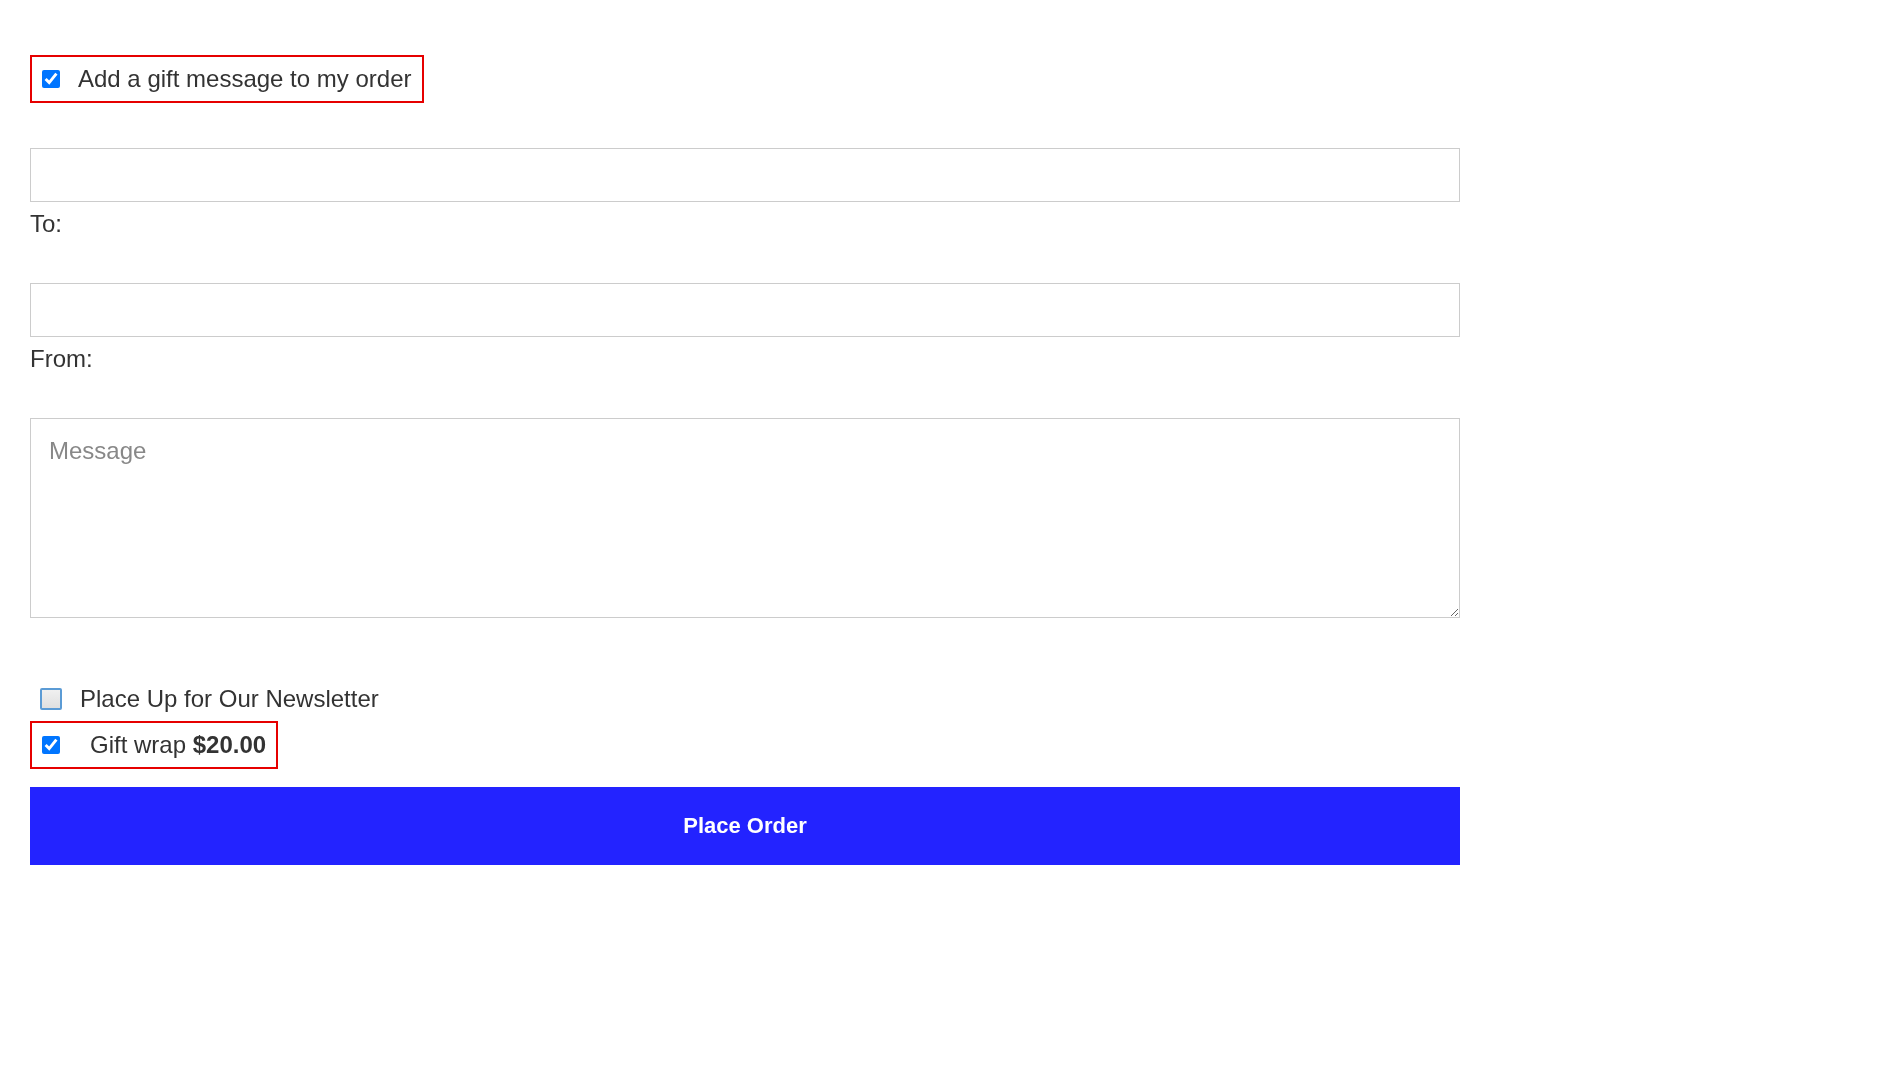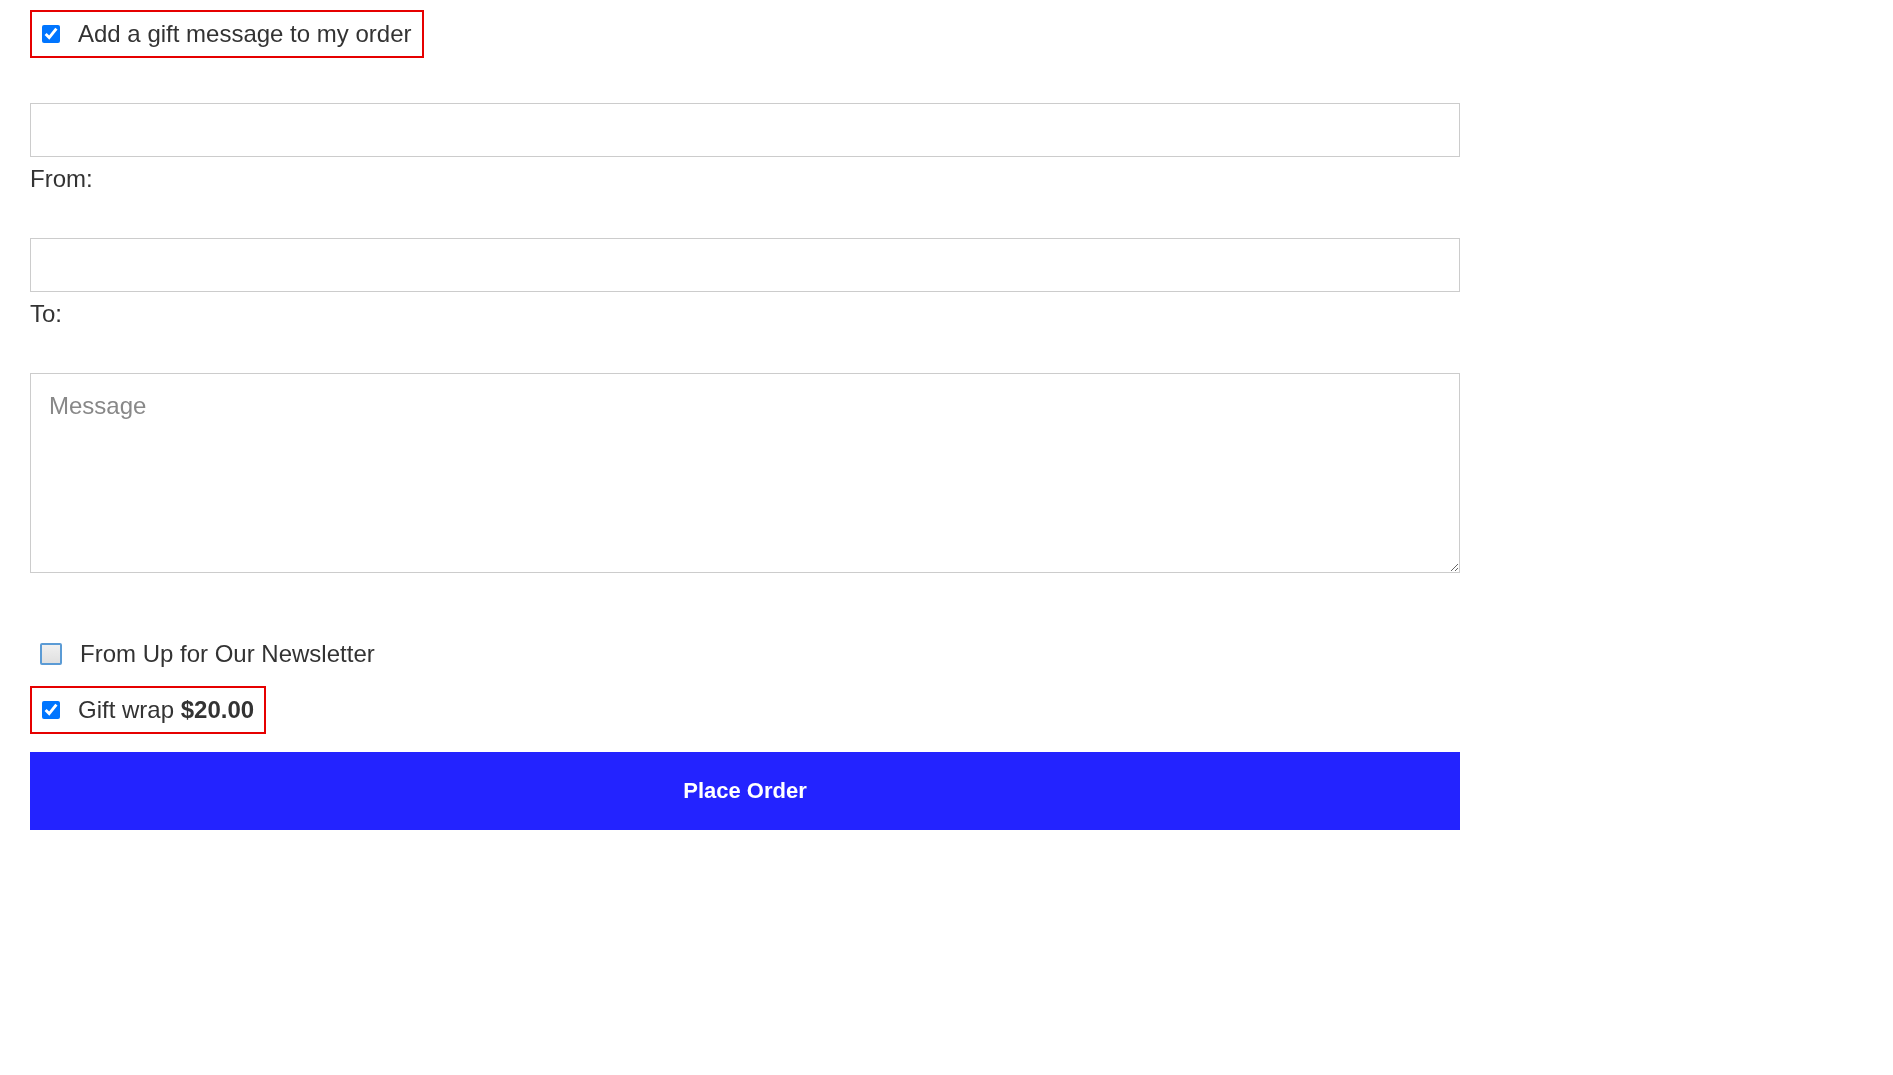--- a/index.html
+++ b/index.html
@@ -16,20 +16,21 @@
     .form-container {
       max-width: 1430px;
     }
     .checkbox-row {
       display: flex;
       align-items: center;
       gap: 18px;
       font-size: 24px;
       color: #333333;
       padding: 8px 10px;
+      margin-top: 45px;
     }
     .checkbox-row.highlighted {
       border: 2px solid #e60000;
       display: inline-flex;
     }
     .checkbox {
       width: 18px;
       height: 18px;
       cursor: pointer;
     }
@@ -75,24 +76,23 @@
     .newsletter-row {
       margin-top: 55px;
       display: flex;
       align-items: center;
       gap: 18px;
       font-size: 24px;
       color: #333333;
       padding: 8px 10px;
     }
     .giftwrap-row {
-      margin-top: 10px;
       display: inline-flex;
       align-items: center;
-      gap: 18px;
+      gap: 30px;
       font-size: 24px;
       color: #333333;
       padding: 8px 10px;
       border: 2px solid #e60000;
     }
     .giftwrap-price {
       font-weight: 700;
     }
     .place-order-btn {
       width: 100%;
@@ -112,35 +112,35 @@
 
 <div class="form-container">
 
   <div class="checkbox-row highlighted">
     <input type="checkbox" class="checkbox" checked="" style="">
     <label>Add a gift message to my order</label>
   </div>
 
   <div class="field-group">
     <input type="text" class="text-input" value="" style="">
-    <label class="field-label">From:</label>
+    <label class="field-label">To:</label>
   </div>
 
   <div class="field-group">
     <input type="text" class="text-input" value="" style="">
-    <label class="field-label">To:</label>
+    <label class="field-label">From:</label>
   </div>
 
   <div class="field-group">
     <textarea class="textarea-input" placeholder="Message" style=""></textarea>
   </div>
 
   <div class="newsletter-row">
     <input type="checkbox" class="checkbox-newsletter" style="">
-    <label>From Up for Our Newsletter</label>
+    <label>Place Up for Our Newsletter</label>
   </div>
 
   <div>
     <div class="giftwrap-row">
       <input type="checkbox" class="checkbox" checked="" style="">
       <label><span>Gift wrap </span><span class="giftwrap-price">$20.00</span></label>
     </div>
   </div>
 
   <button class="place-order-btn">Place Order</button>

